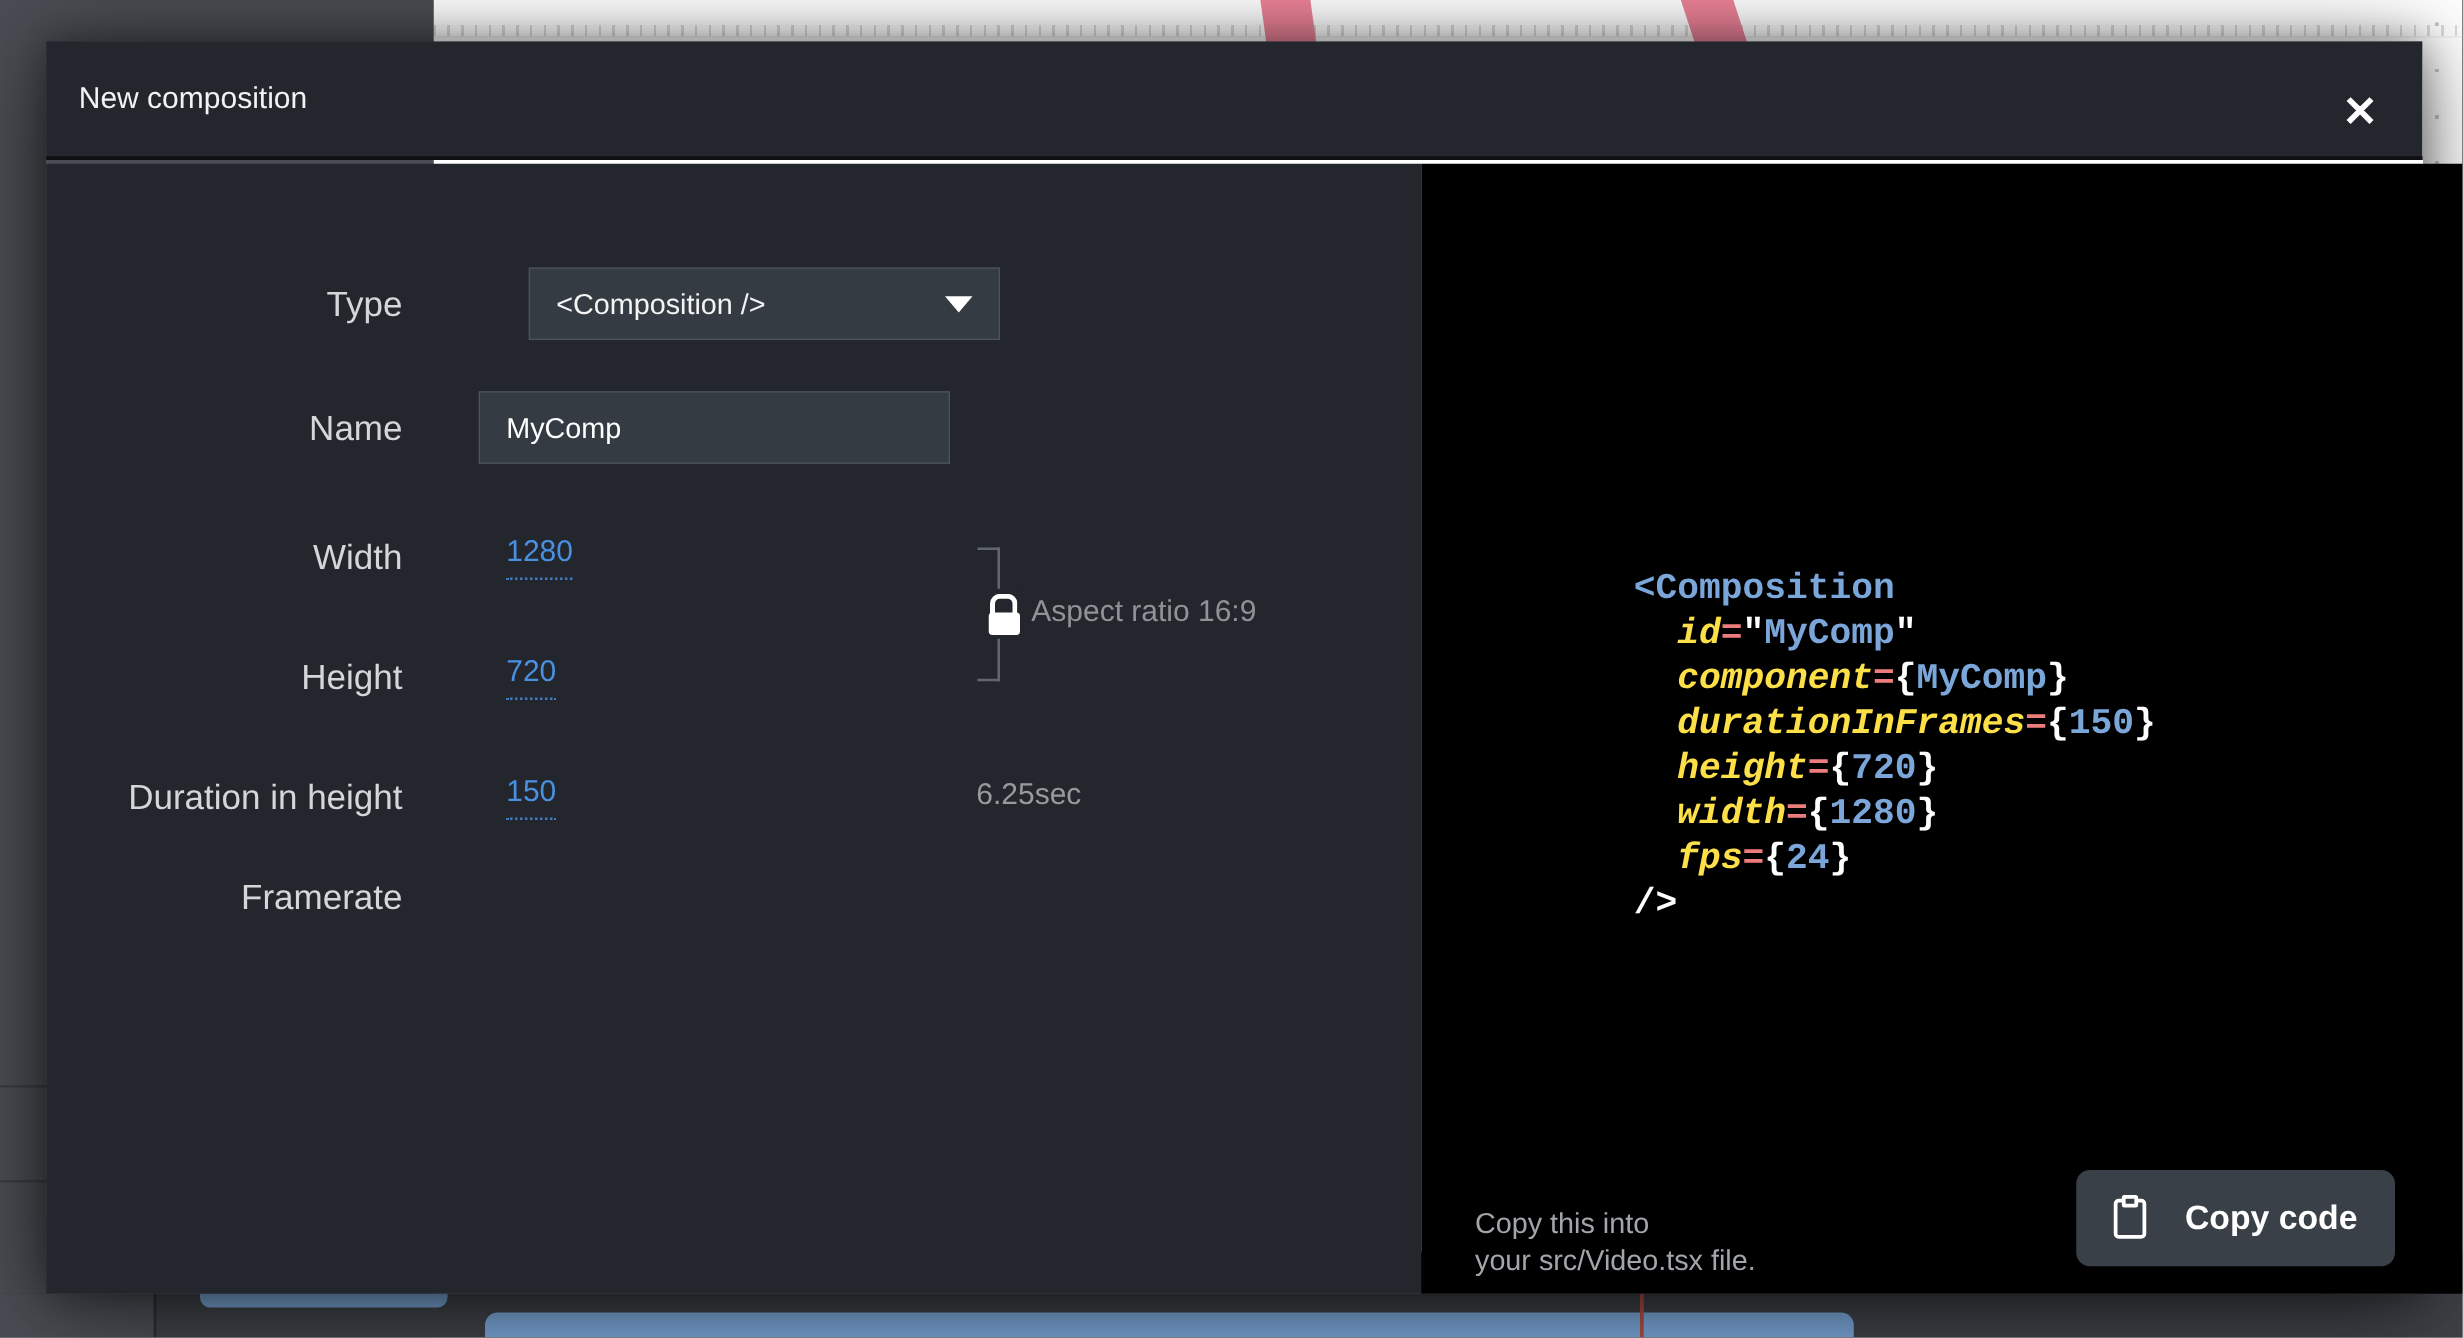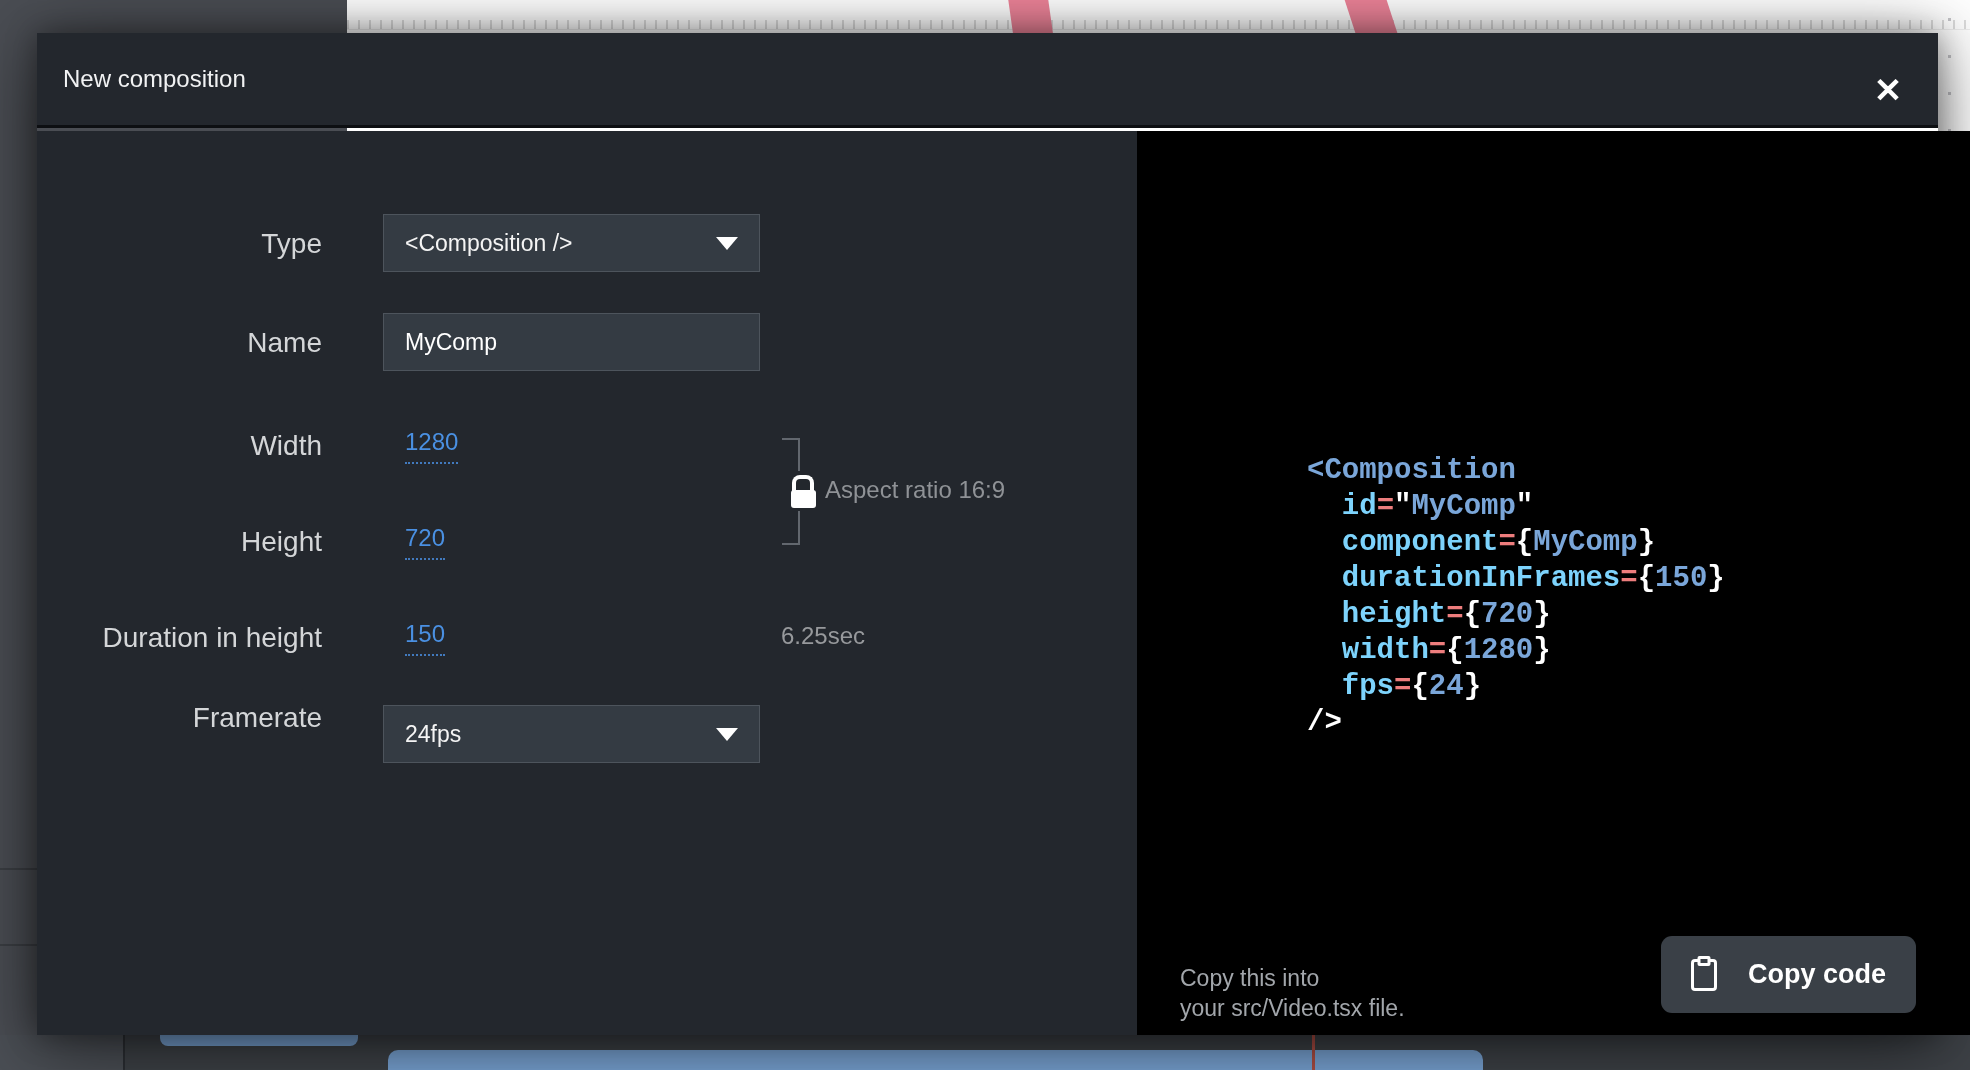--- a/index.html
+++ b/index.html
@@ -42,21 +42,21 @@
 
   .form-panel{position:absolute;left:0;top:98px;width:1100px;height:904px;background:#23272d;}
   .preview-panel{position:absolute;left:1100px;top:98px;width:871px;height:904px;background:#000000;}
 
   
   .row-label{position:absolute;left:0;width:285px;text-align:right;
              font-size:28px;color:#d4d6d8;}
   .control{position:absolute;left:346px;width:377px;height:58px;box-sizing:border-box;
            background:#343b43;border:1px solid #4d545c;}
   .dropdown{display:flex;align-items:center;justify-content:space-between;
-            padding:0 21px;cursor:pointer;}
+            padding:0 21px;cursor:pointer;margin-left:40px;}
   .dropdown .dd-text{font-size:23px;color:#f4f4f4;}
   .chev{width:0;height:0;border-left:11px solid transparent;border-right:11px solid transparent;
         border-top:13px solid #ffffff;}
   .text-input{width:377px;height:58px;background:#343b43;border:1px solid #4d545c;
               color:#ffffff;font-size:23px;padding:0 0 0 21px;box-sizing:border-box;
               font-family:"Liberation Sans",sans-serif;outline:none;}
   .value-link{position:absolute;font-size:24px;color:#4a90e2;cursor:pointer;
               border-bottom:2px dotted rgba(74,144,226,.8);padding-bottom:6px;}
   .side-note{position:absolute;font-size:24px;color:#97999c;}
 
@@ -67,21 +67,21 @@
              display:flex;flex-direction:column;align-items:center;justify-content:center;}
   .lock-shackle{width:14px;height:13px;border:4px solid #ffffff;border-bottom:none;
                 border-radius:8px 8px 0 0;}
   .lock-body{width:25px;height:18px;background:#ffffff;border-radius:3px;margin-top:-2px;}
   .aspect-label{position:absolute;left:788px;top:345px;font-size:24px;color:#8f9296;}
 
   
   .code-block{position:absolute;left:170px;top:322px;
               font-family:"Liberation Mono",monospace;font-weight:700;font-size:29px;
               line-height:36px;white-space:pre;}
-  .tok-tag{color:#7aa6d9;} .tok-attr{color:#7dd3fc;} .tok-eq{color:#ed7d7d;}
+  .tok-tag{color:#7aa6d9;} .tok-attr{color:#fde047;font-style:italic;} .tok-eq{color:#ed7d7d;}
   .tok-val{color:#7aa6d9;} .tok-quote{color:#ffffff;} .tok-brace{color:#ffffff;}
   .tok-plain{color:#ffffff;}
 
   .code-caption{position:absolute;left:43px;top:832px;font-size:23px;line-height:30px;color:#a2a6ab;}
   .copy-btn{position:absolute;left:524px;top:805px;width:255px;height:77px;background:#3a4047;
             border:none;border-radius:11px;display:flex;align-items:center;justify-content:center;
             gap:31px;cursor:pointer;}
   .copy-btn-label{color:#ffffff;font-size:27px;font-weight:600;font-family:"Liberation Sans",sans-serif;}
   .clip-icon{position:relative;width:20px;height:26px;border:3px solid #ffffff;border-radius:4px;}
   .clip-icon:before{content:"";position:absolute;left:50%;top:-6px;transform:translateX(-50%);
@@ -132,24 +132,20 @@
 
       <input class="control text-input" style="top: 182px;" type="text" value="MyComp">
 
       <div class="value-link" style="left:368px;top:297px">1280</div>
 
       <div class="value-link" style="left:368px;top:393px">720</div>
 
       <div class="value-link" style="left:368px;top:489px">150</div>
       <div class="side-note" style="left:744px;top:491px">6.25sec</div>
 
-      <div class="control dropdown" style="top:574px">
-        <span class="dd-text">24fps</span>
-        <span class="chev"></span>
-      </div>
 
       <div class="aspect-bracket"></div>
       <div class="lock-wrap">
         <div class="lock-shackle"></div>
         <div class="lock-body"></div>
       </div>
       <div class="aspect-label">Aspect ratio 16:9</div>
     </div>
 
     <div class="preview-panel">

